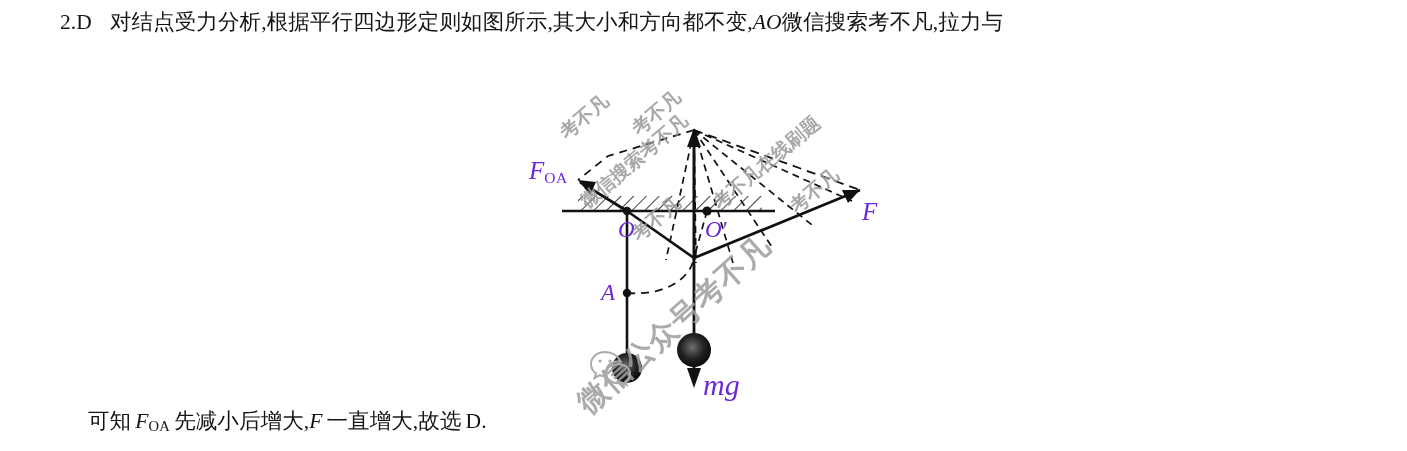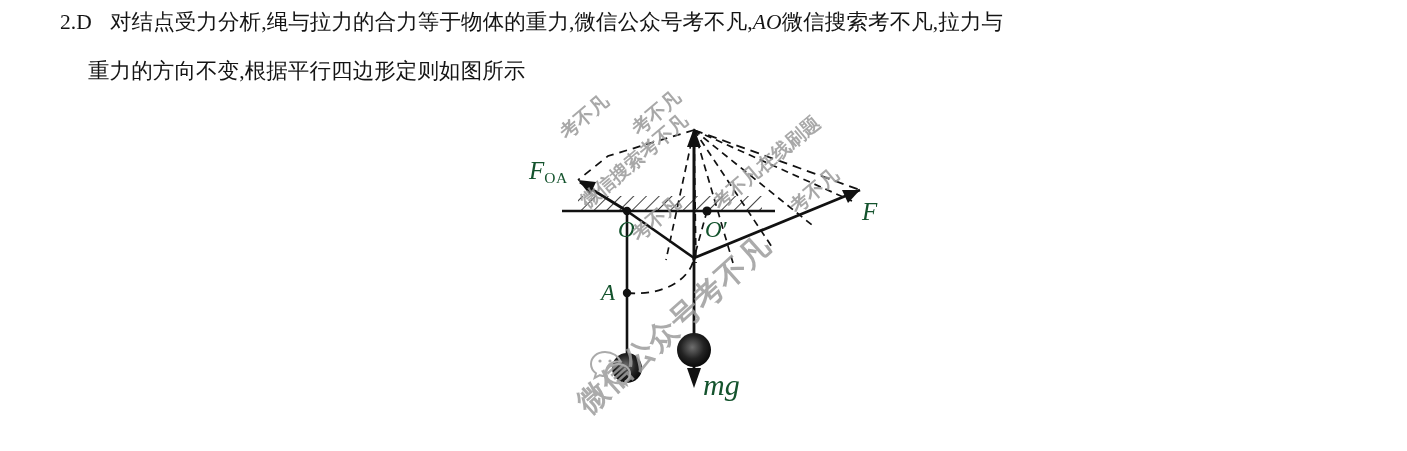--- a/index.html
+++ b/index.html
@@ -50,21 +50,21 @@
     top: 100px;
     width: 400px;
     height: 310px;
   }
   #figure svg { display: block; }
 
   .fig-label {
     position: absolute;
     font-family: "Liberation Serif", "DejaVu Serif", serif;
     font-style: italic;
-    color: #14532d;
+    color: #6d28d9;
     white-space: nowrap;
   }
   .lbl-foa  { left: 29px;  top: 57px;  font-size: 25px; font-style: italic; }
   .lbl-foa .sb { font-size: 0.62em; font-style: normal; vertical-align: -0.25em; letter-spacing: .5px;}
   .lbl-F    { left: 362px; top: 98px;  font-size: 25px; }
   .lbl-O    { left: 118px; top: 117px; font-size: 23px; }
   .lbl-Op   { left: 205px; top: 117px; font-size: 23px; }
   .lbl-A    { left: 101px; top: 180px; font-size: 23px; }
   .lbl-mg   { left: 203px; top: 268px; font-size: 30px; }
 
@@ -99,24 +99,23 @@
     width: 44px; height: 40px;
     pointer-events: none;
   }
 </style>
 </head>
 <body>
 
 <div class="page">
 
   <div class="text-line line-1">
-    <span class="idx">2.</span><span class="idx">D</span><span class="gapwide"></span><span>对结点受力分析,绳与拉力的合力等于物体的重力,微信公众号考不凡,</span><span class="ital">AO</span><span>微信搜索考不凡,拉力与</span>
+    <span class="idx">2.</span><span class="idx">D</span><span class="gapwide"></span><span>对结点受力分析,根据平行四边形定则如图所示,其大小和方向都不变,</span><span class="ital">AO</span><span>微信搜索考不凡,拉力与</span>
   </div>
 
-  <div class="text-line line-2">重力的方向不变,根据平行四边形定则如图所示</div>
 
   <div id="figure">
     <svg width="400" height="310" viewBox="0 0 400 310">
 
       <defs>
         <pattern id="hatch" width="9" height="9" patternTransform="rotate(45)" patternUnits="userSpaceOnUse">
           <line x1="0" y1="0" x2="0" y2="9" stroke="#111" stroke-width="1.6"></line>
         </pattern>
       </defs>
       <rect x="78" y="96" width="184" height="15" fill="url(#hatch)"></rect>
@@ -188,14 +187,17 @@
   <svg class="wm-logo" viewBox="0 0 44 40">
     <path d="M17 4C9 4 3 9.4 3 16c0 3.7 1.9 7 5 9.2L6.6 30l5.3-2.8c1.6.5 3.3.8 5.1.8
              .6 0 1.2 0 1.8-.1-.5-1.2-.8-2.5-.8-3.9 0-6 5.7-10.8 12.8-10.8.5 0 1 0 1.5.1
              C30.6 8.2 24.5 4 17 4z" fill="none" stroke="#aaaaaa" stroke-width="2"></path>
     <circle cx="12" cy="13" r="1.6" fill="#aaaaaa"></circle>
     <circle cx="22" cy="13" r="1.6" fill="#aaaaaa"></circle>
     <path d="M30 16c-6.6 0-12 4.3-12 9.6 0 5.3 5.4 9.6 12 9.6 1.5 0 2.9-.2 4.2-.6L38.6 37
              l-1.2-3.6c2.8-1.8 4.6-4.6 4.6-7.8C42 20.3 36.6 16 30 16z" fill="none" stroke="#aaaaaa" stroke-width="2"></path>
   </svg>
 
+  <div class="text-line line-3">
+    <span>可知</span><span class="thin"></span><span class="var"><span>F</span><span class="sub">OA</span></span><span class="thin"></span><span>先减小后增大,</span><span class="var">F</span><span class="thin"></span><span>一直增大,故选</span><span class="thin"></span><span class="idx">D.</span>
+  </div>
 
 </div>
 
 </body></html>

